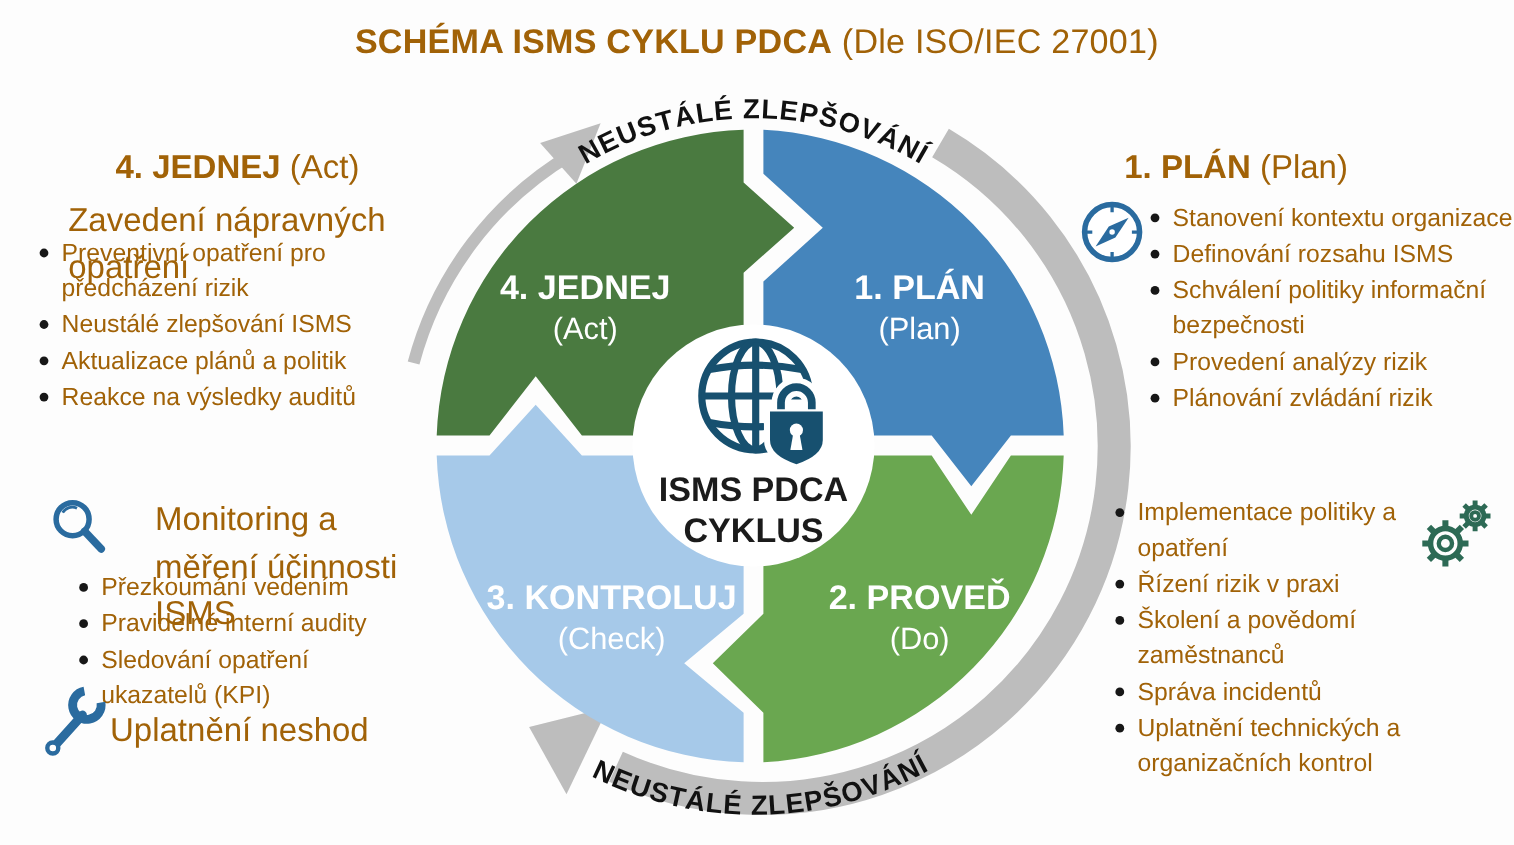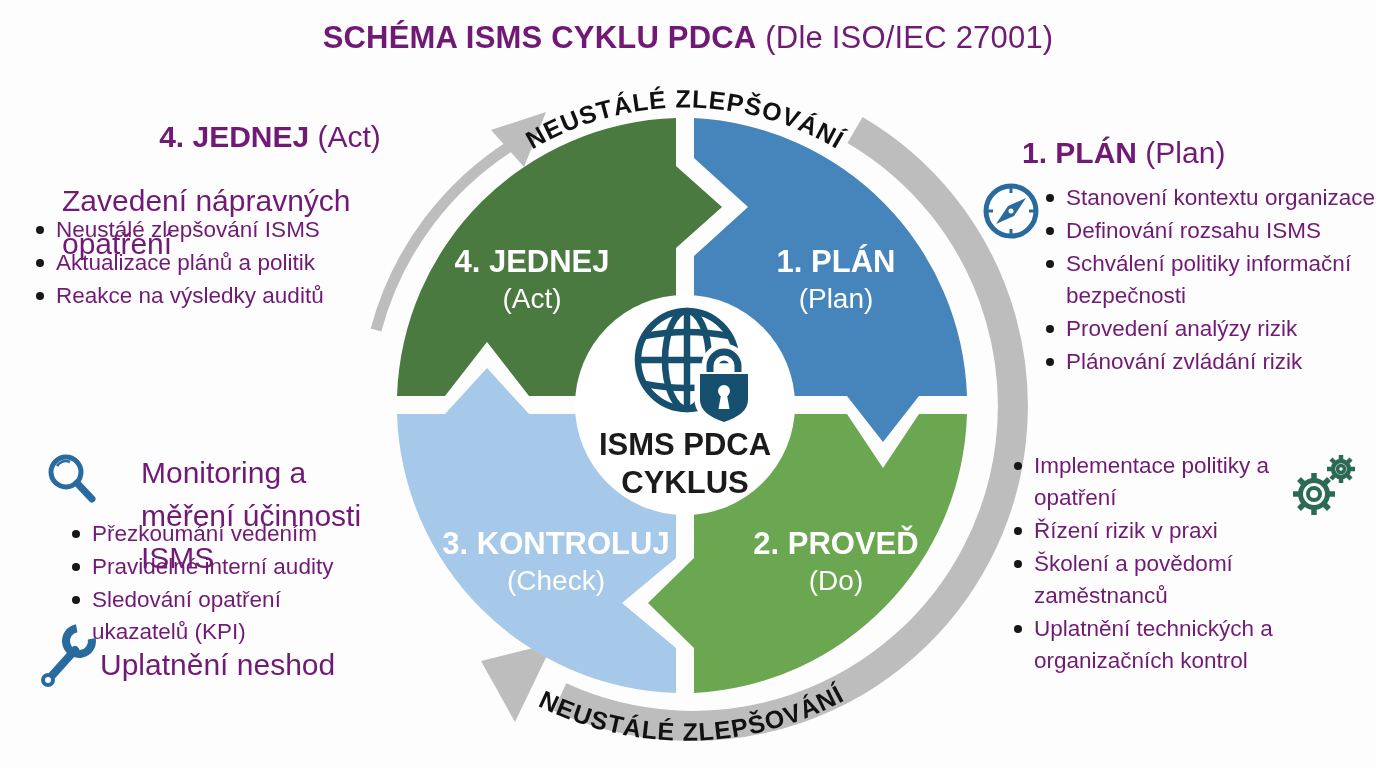--- a/index.html
+++ b/index.html
@@ -1,17 +1,17 @@
 <!DOCTYPE html>
 <html><head>
 <meta charset="utf-8">
 <style>
   html,body{margin:0;padding:0;background:#fdfdfd;}
   .canvas{position:relative;width:1376px;height:768px;overflow:hidden;
-          font-family:"Liberation Sans","DejaVu Sans",sans-serif;color:#701a75;}
+          font-family:"Liberation Sans","DejaVu Sans",sans-serif;color:#a16207;}
   .title{position:absolute;top:20px;left:0;width:100%;text-align:center;font-size:31px;letter-spacing:.2px;}
   .title b{font-weight:700;}
   .diagram-svg{position:absolute;left:0;top:0;}
   .panel-heading{position:absolute;font-size:30px;font-weight:700;white-space:nowrap;}
   .panel-heading .light{font-weight:400;}
   .lead{position:absolute;font-size:30px;line-height:1.42;}
   ul.blist{position:absolute;list-style:none;margin:0;padding:0;font-size:22.5px;line-height:1.42;}
   ul.blist li{position:relative;padding-left:26px;margin-bottom:1px;}
   ul.blist li::before{content:"";position:absolute;left:6px;top:12px;width:8px;height:8px;border-radius:50%;background:#171717;}
   .icon-abs{position:absolute;}
@@ -84,23 +84,24 @@
         <path d="M -24,-18 H 24 V 8 Q 24,22 0,30 Q -24,22 -24,8 Z" fill="#17506f"></path>
         <circle cy="-1" r="6" fill="#ffffff"></circle>
         <path d="M -3,3 L 3,3 L 5.5,17 L -5.5,17 Z" fill="#ffffff"></path>
       </g>
     </g>
 
     <text class="ctr1" x="685" y="455" text-anchor="middle">ISMS PDCA</text>
     <text class="ctr1" x="685" y="493" text-anchor="middle">CYKLUS</text>
   </svg>
 
-  <div class="panel-heading" style="left:105px;top:120px;width:330px;text-align:center;"><span>4. JEDNEJ</span><span class="light"> (Act)</span></div>
+  <div class="panel-heading" style="left:105px;top:136px;width:330px;text-align:left;"><span>4. JEDNEJ</span><span class="light"> (Act)</span></div>
   <div class="lead" style="left:62px;top:180px;width:360px;">Zavedení nápravných opatření</div>
   <ul class="blist" style="left:30px;top:214px;width:372px;">
+    <li>Preventivní opatření pro předcházení rizik</li>
     <li>Neustálé zlepšování ISMS</li>
     <li>Aktualizace plánů a politik</li>
     <li>Reakce na výsledky auditů</li>
   </ul>
 
   <div class="panel-heading" style="left:1022px;top:136px;"><span>1. PLÁN</span><span class="light"> (Plan)</span></div>
   <div class="icon-abs" style="left:982px;top:182px;">
     <svg width="58" height="58" viewBox="-29 -29 58 58">
       <circle r="25" fill="#ffffff" stroke-width="5" stroke="#2a6b9f"></circle>
       <line x1="0" y1="-24" x2="0" y2="-18" stroke-width="3" stroke="#2a6b9f"></line>
@@ -138,20 +139,21 @@
       <path d="M 57.8,18.7 A 13,13 0 1 1 42.7,8.2" fill="none" stroke-width="8" stroke="#2a6b9f"></path>
       <circle cx="14" cy="60" r="5" fill="#ffffff" stroke-width="4" stroke="#2a6b9f"></circle>
     </svg>
   </div>
   <div class="lead" style="left:100px;top:644px;width:280px;">Uplatnění neshod</div>
 
   <ul class="blist" style="left:1008px;top:450px;width:290px;">
     <li>Implementace politiky a opatření</li>
     <li>Řízení rizik v praxi</li>
     <li>Školení a povědomí zaměstnanců</li>
+    <li>Správa incidentů</li>
     <li>Uplatnění technických a organizačních kontrol</li>
   </ul>
   <div class="icon-abs" style="left:1288px;top:452px;">
     <svg width="72" height="72" viewBox="0 0 72 72" fill="none">
       <g stroke="#2d6a55">
         <circle cx="26" cy="42" r="13.5" stroke-width="5"></circle>
         <circle cx="26" cy="42" r="6" stroke-width="4"></circle>
         <g stroke-width="5.5">
           <line x1="39" y1="42" x2="47" y2="42"></line>
             <line x1="5" y1="42" x2="13" y2="42"></line>

